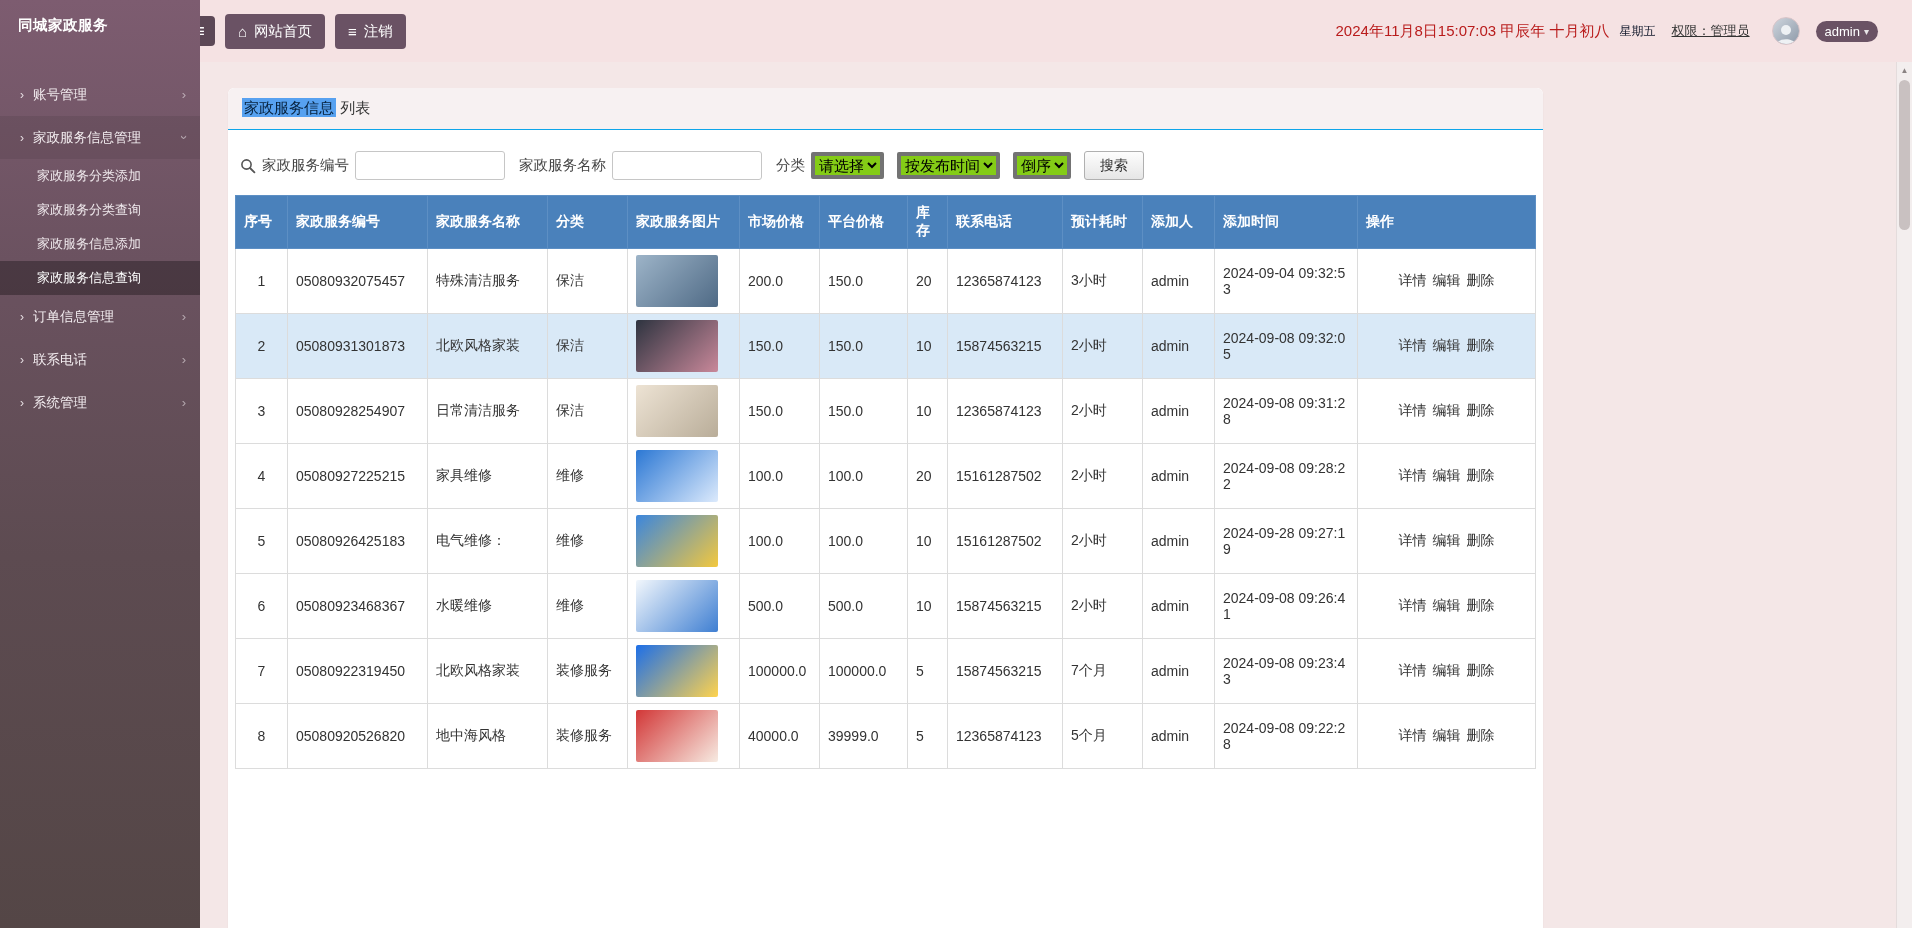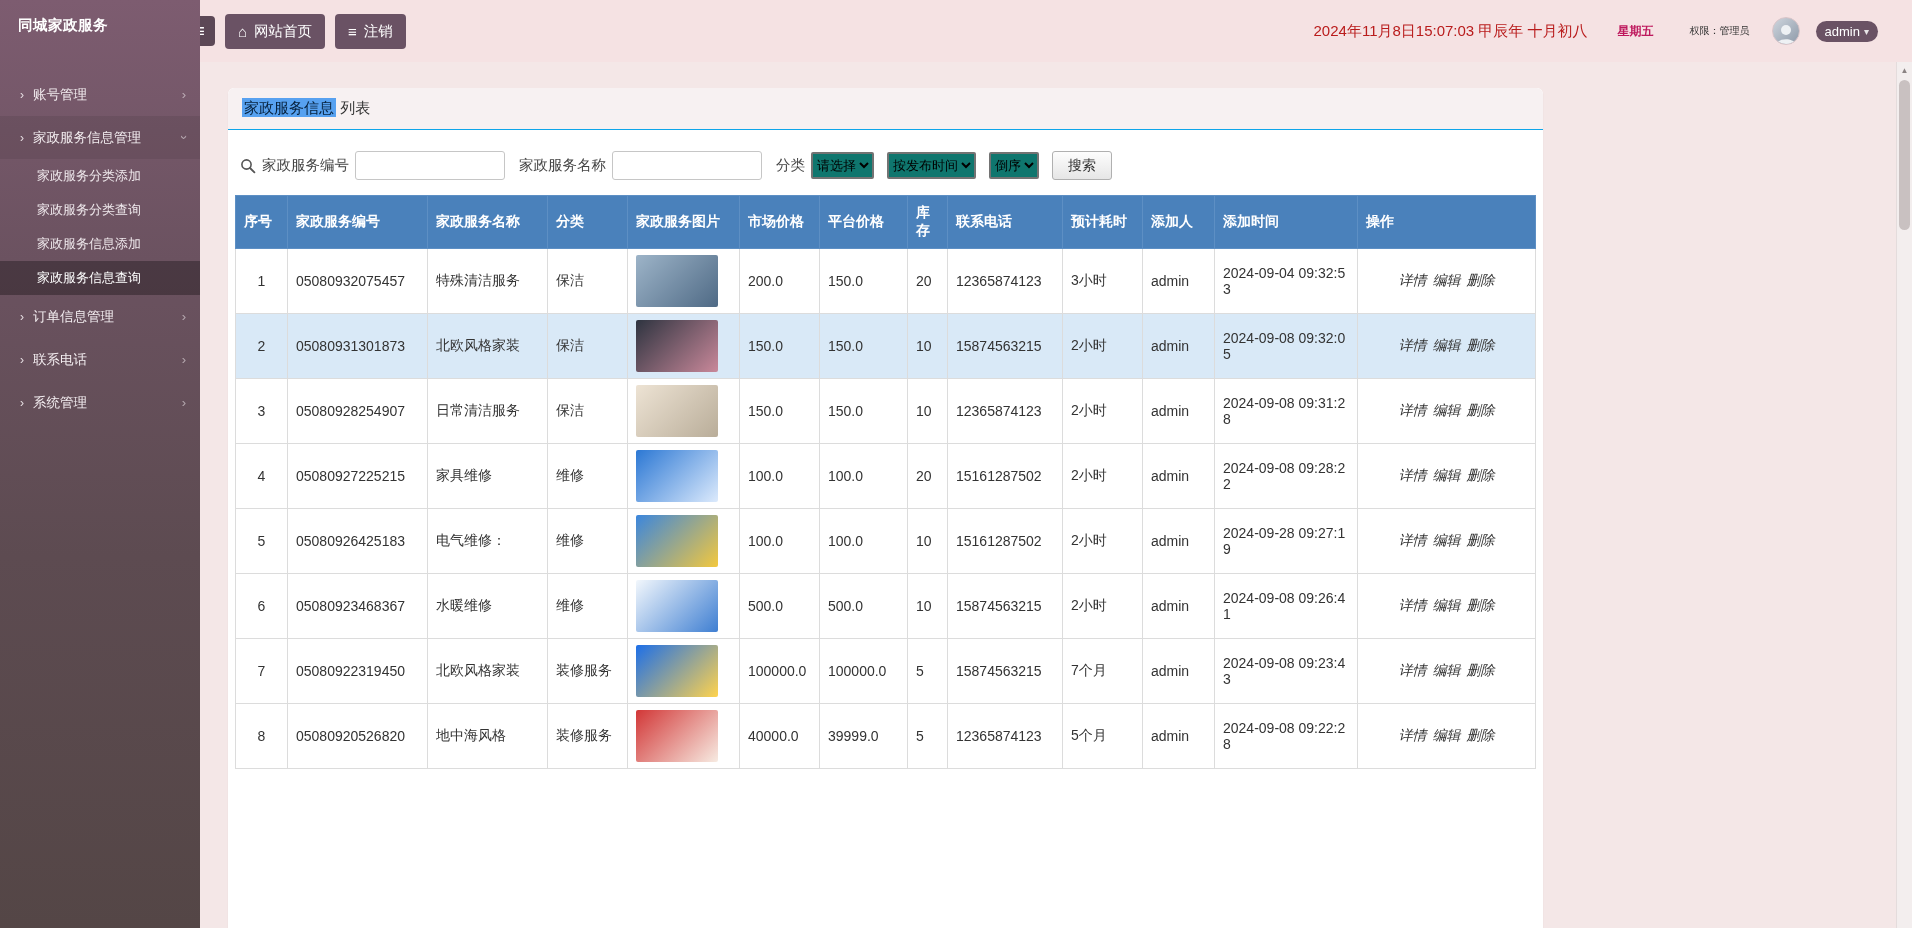--- a/index.html
+++ b/index.html
@@ -47,22 +47,22 @@
     display:flex; align-items:center; justify-content:center;
   }
   .hdr-btn {
     display:flex; align-items:center; gap:7px; border:none; cursor:pointer;
     background:#6a5264; color:#fff; font-size:14.5px; padding:8px 13px; border-radius:4px;
     font-family:inherit;
   }
   .hdr-btn .ic { font-size:15px; line-height:1; }
   .spacer { flex:1; }
   .datetime { font-size:15px; color:#b91c1c; }
-  .weekday { font-size:12px; color:#be185d; margin:0 20px;font-weight:bold; }
-  .permission { font-size:10px; color:#333; margin-left:6px; }
+  .weekday { font-size:12px; color:#0f172a; margin:0 0; }
+  .permission { font-size:13px; color:#333; margin-left:6px;text-decoration:underline; }
   .avatar {
     width:28px; height:28px; border-radius:50%; margin-left:12px; overflow:hidden;
     background:linear-gradient(135deg,#cfd6de,#8d99a8); border:1px solid #d8c4c8;
     display:flex; align-items:flex-end; justify-content:center;
   }
   .avatar svg { display:block; }
   .user-chip {
     margin-left:6px; background:#6a5264; color:#fff; font-size:13px;
     padding:3px 9px; border-radius:11px; display:flex; align-items:center; gap:4px; cursor:pointer;
   }
@@ -84,22 +84,22 @@
   .search-row {
     display:flex; align-items:center; padding:21px 12px 15px 12px; font-size:14.5px; color:#444;
   }
   .search-ic { margin-right:6px; display:flex; }
   .lbl { margin-right:6px; white-space:nowrap; }
   .txt-input {
     width:150px; height:29px; border:1px solid #c6c6c6; border-radius:3px;
     margin-right:14px; padding:0 8px; font-size:13px; font-family:inherit; background:#fff;
   }
   select {
-    height:27px; font-size:13px; font-family:inherit; margin-right:13px;
-    border:2px solid #737373; background:#0f766e; border-radius:2px;
+    height:27px; font-size:15px; font-family:inherit; margin-right:13px;
+    border:4px solid #737373; background:#84cc16; border-radius:2px;
   }
   .search-btn {
     height:29px; padding:0 15px; font-size:14px; font-family:inherit; cursor:pointer;
     border:1px solid #b0b0b0; border-radius:3px; color:#333;
     background:linear-gradient(#fdfdfd,#e6e6e6);
   }
 
   
   .table-wrap { padding:0 7px; }
   table { border-collapse:collapse; table-layout:fixed; width:1300px; font-size:14px; }
@@ -109,21 +109,21 @@
   }
   td {
     border:1px solid #dcdcdc; padding:8px 8px; vertical-align:middle;
     background:#fff; color:#333; word-break:break-all;
   }
   tr.highlight td { background:#d9e9f7; }
   td.center { text-align:center; }
   td.img-cell { padding:6px 8px; }
   .img-ph { width:82px; height:52px; border-radius:2px; }
   td.actions { text-align:center; white-space:nowrap; }
-  .action-link { margin:0 3px; cursor:pointer; color:#333;font-style:italic; }
+  .action-link { margin:0 3px; cursor:pointer; color:#333; }
   tbody td { height:57px; }
 
   
   .scrollbar {
     position:fixed; right:0; top:62px; width:16px; bottom:0;
     background:#f3eeee; border-left:1px solid #e4dcdc; z-index:5;
   }
   .scroll-up {
     height:16px; display:flex; align-items:center; justify-content:center;
     font-size:8px; color:#8a8383;

